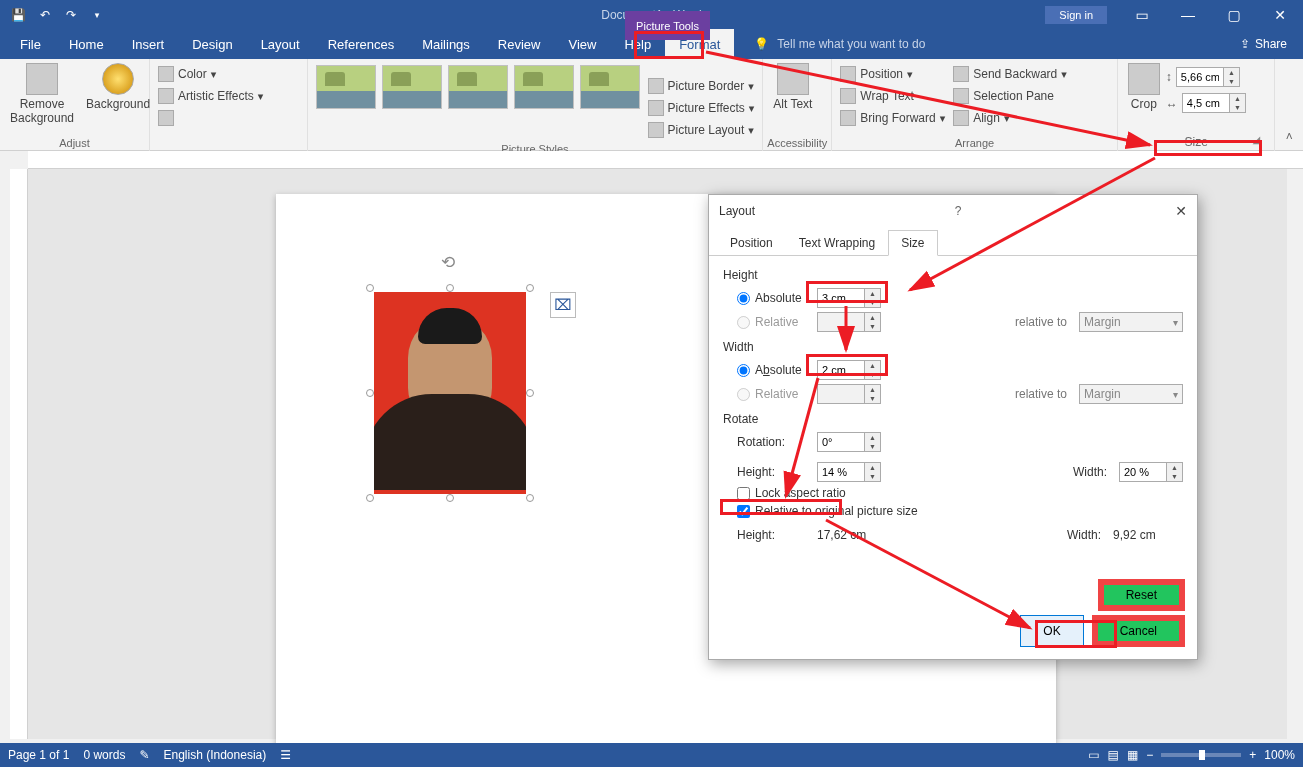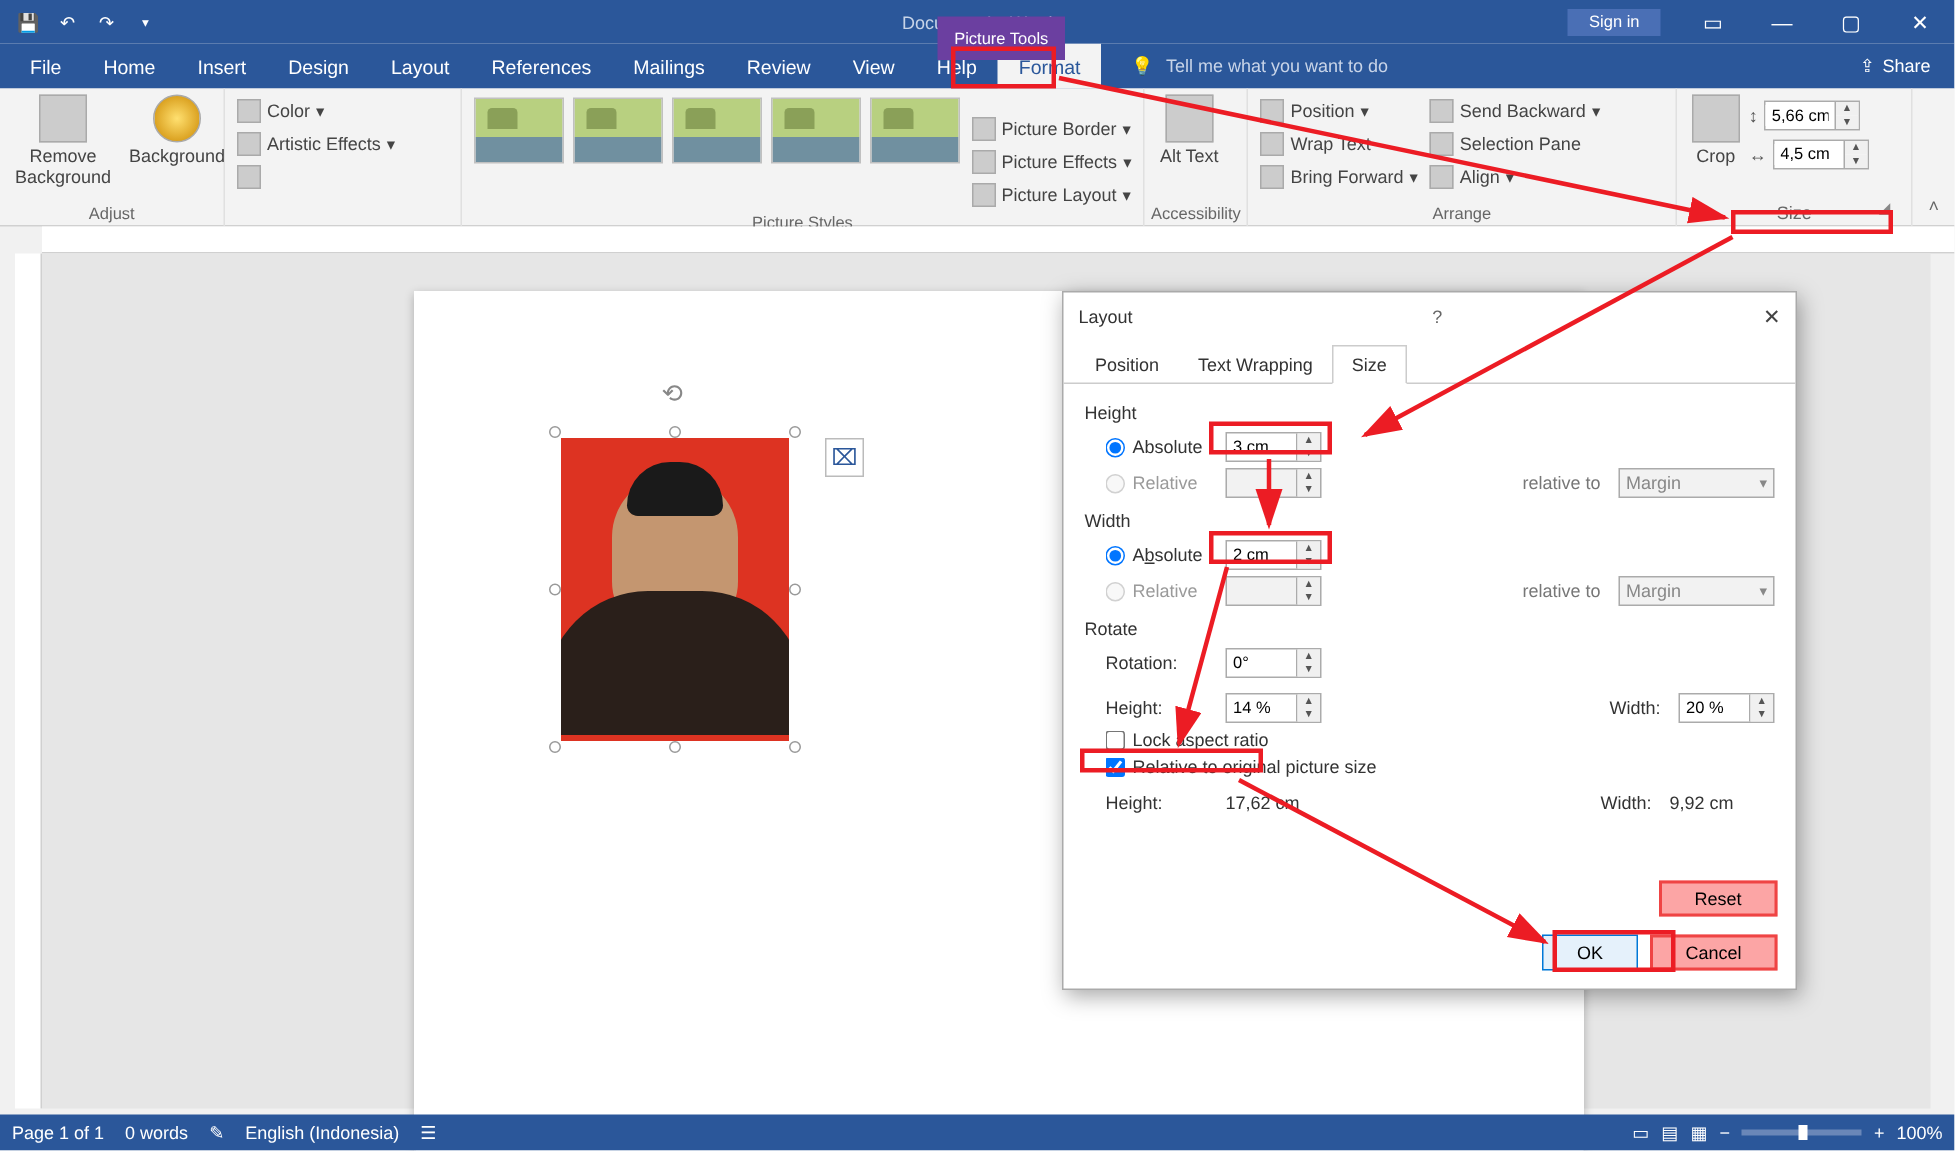--- a/index.html
+++ b/index.html
@@ -62,21 +62,21 @@
 .sect{margin-bottom:6px;}
 .sect .shd{font-size:12px;margin:4px 0;}
 .frow{display:flex;align-items:center;gap:6px;padding:2px 0 2px 14px;}
 .frow label{display:flex;align-items:center;gap:5px;min-width:74px;}
 .frow .rlabel{margin-left:auto;margin-right:6px;color:#777;}
 input[type=radio],input[type=checkbox]{margin:0;width:13px;height:13px;}
 .disabled{color:#9a9a9a;}
 .combo{border:1px solid #ababab;background:#f2f2f2;height:20px;width:104px;display:flex;align-items:center;padding:0 4px;color:#888;position:relative;}
 .combo::after{content:"▾";position:absolute;right:4px;color:#888;font-size:10px;}
 .dbtns{position:absolute;right:12px;bottom:12px;display:flex;gap:8px;}
-.btn{border:2px solid #ef4444;background:#fca5a5;padding:3px 22px;font-size:12px;}
+.btn{border:6px solid #ef4444;background:#22c55e;padding:3px 22px;font-size:12px;}
 .btn.primary{border:1px solid #0078d7;background:#e5f1fb;}
 .reset{position:absolute;right:12px;bottom:48px;}
 .hl{position:absolute;border:3px solid #ec1c24;pointer-events:none;z-index:50;}
 .arrow-svg{position:absolute;pointer-events:none;z-index:49;}
 .size-launcher{position:absolute;right:8px;top:0;width:12px;height:12px;font-size:10px;color:#888;display:flex;align-items:center;justify-content:center;}
 </style>
 </head>
 <body>
 
 <div class="titlebar">

